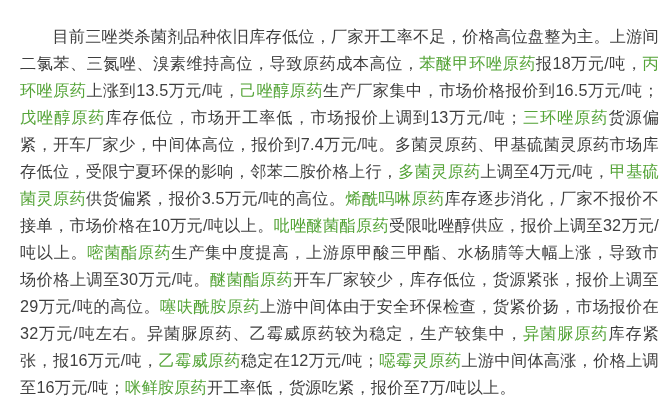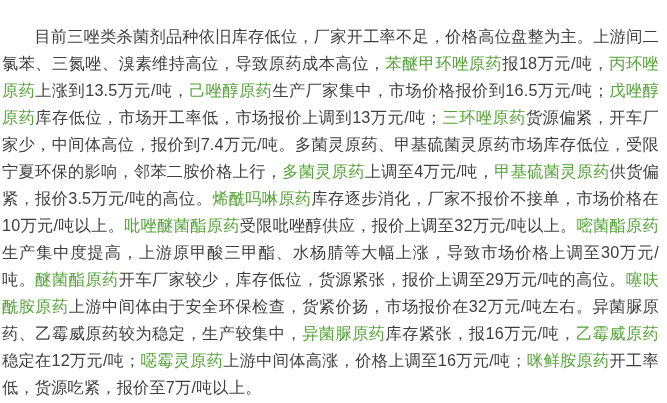--- a/index.html
+++ b/index.html
@@ -8,21 +8,21 @@
     background: #ffffff;
   }
   body {
     width: 667px;
     height: 403px;
     overflow: hidden;
   }
   .article {
     box-sizing: border-box;
     width: 667px;
-    padding: 7px 8px 0 2px;
+    padding: 7px 8px 0 20px;
     font-family: "Liberation Sans", "DejaVu Sans", sans-serif;
     font-size: 16.2px;
     line-height: 27px;
     color: #3f3f3f;
     text-align: justify;
     text-indent: 2em;
     letter-spacing: 0.2px;
   }
   .kw {
     color: #55a438;

